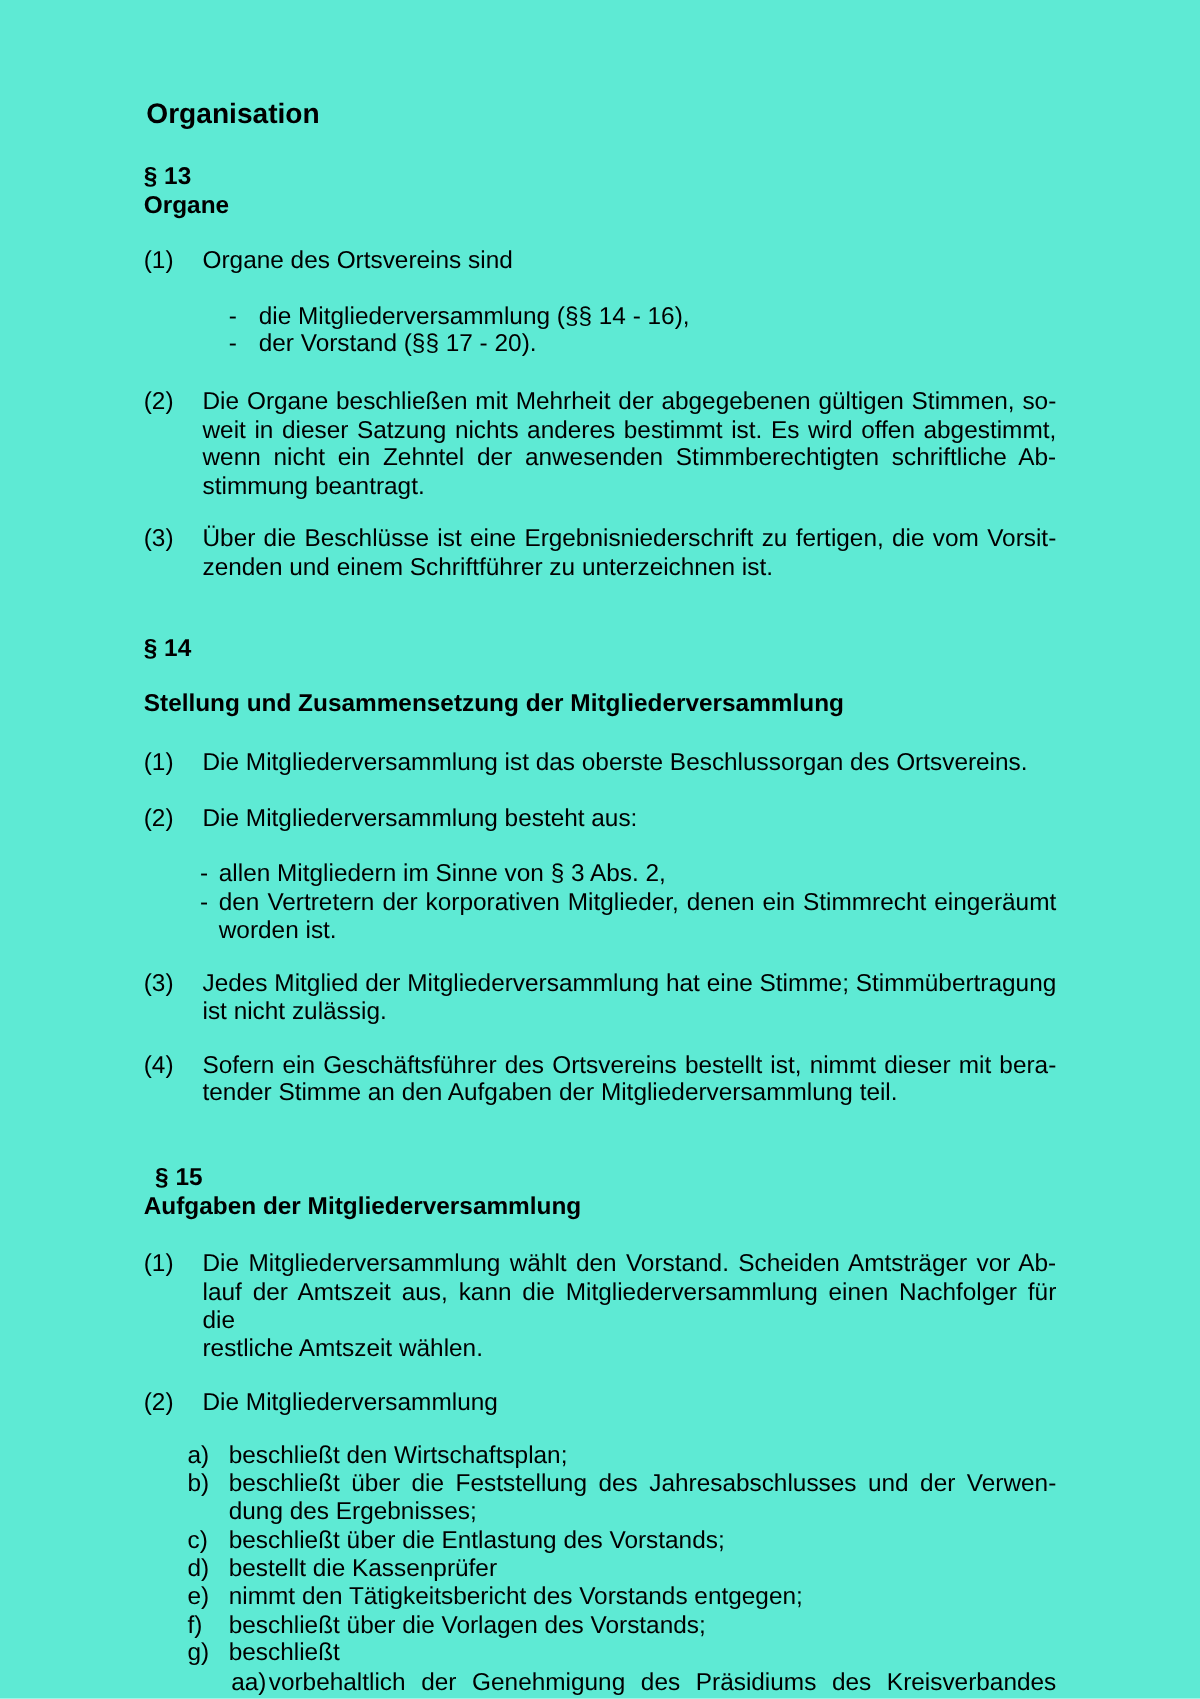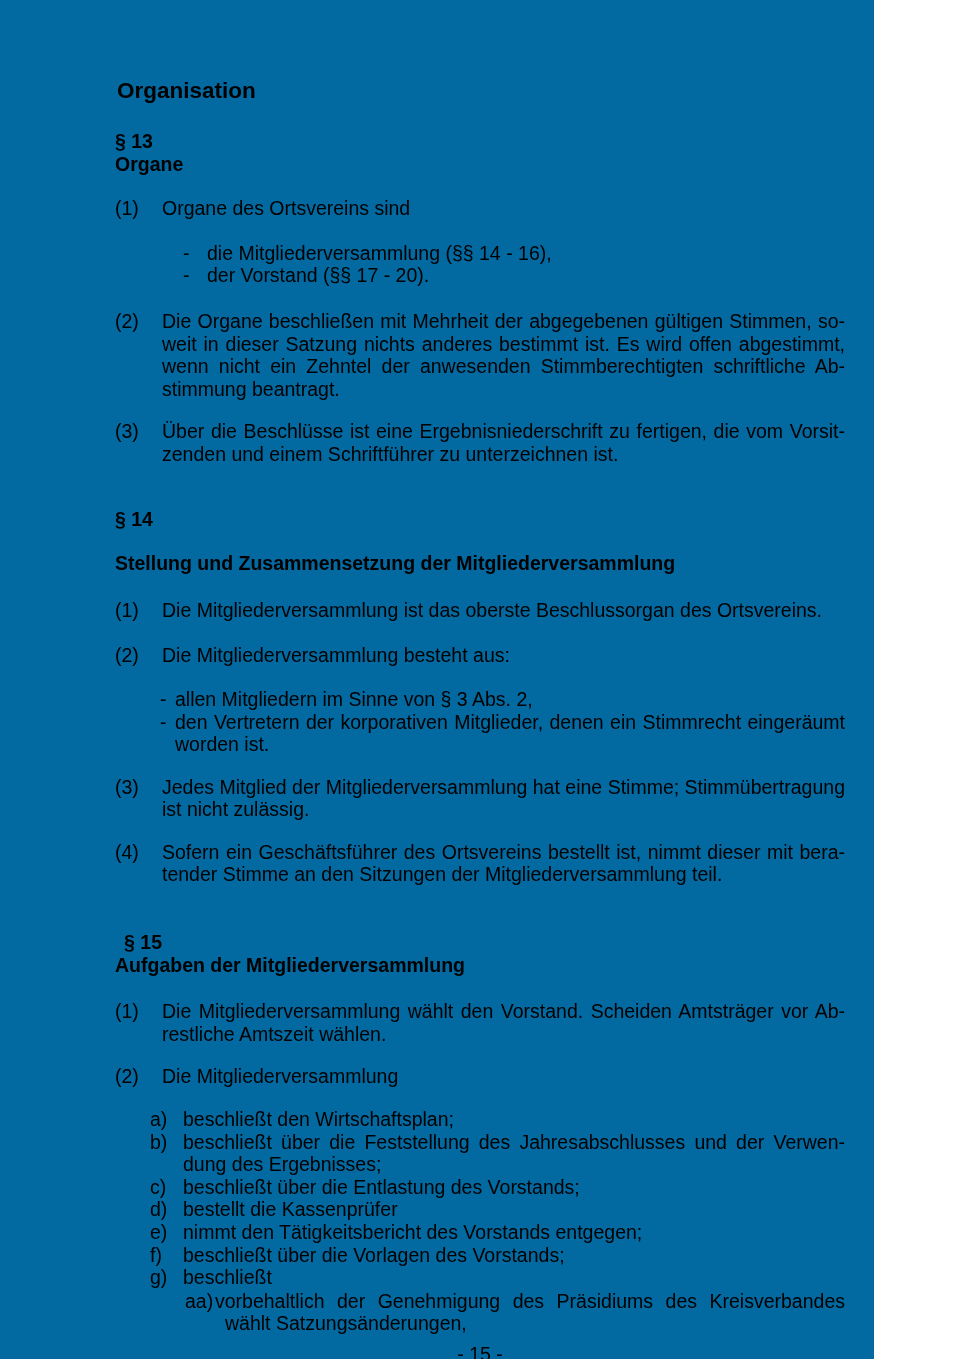--- a/index.html
+++ b/index.html
@@ -9,24 +9,24 @@
   }
   body {
     width: 960px;
     height: 1359px;
     font-family: "Liberation Sans", "DejaVu Sans", sans-serif;
     color: #000000;
     -webkit-font-smoothing: antialiased;
   }
   .page {
     position: relative;
-    width: 874px;
+    width: 960px;
     height: 1359px;
     overflow: hidden;
-    background: #0369a1;
+    background: #5eead4;
     font-size: 19.5px;
   }
   .title-block {
     margin-left: 117px;
     font-size: 22.5px;
     font-weight: bold;
     line-height: 26px;
   }
   .line {
     line-height: 22.6px;
@@ -145,31 +145,32 @@
       <div class="marker line">(3)</div>
       <div class="lines">
         <div class="line jline">Jedes Mitglied der Mitgliederversammlung hat eine Stimme; Stimmübertragung</div>
         <div class="line">ist nicht zulässig.</div>
       </div>
     </div>
     <div class="row para-row" style="margin-top: 20px;">
       <div class="marker line">(4)</div>
       <div class="lines">
         <div class="line jline">Sofern ein Geschäftsführer des Ortsvereins bestellt ist, nimmt dieser mit bera-</div>
-        <div class="line">tender Stimme an den Sitzungen der Mitgliederversammlung teil.</div>
+        <div class="line">tender Stimme an den Aufgaben der Mitgliederversammlung teil.</div>
       </div>
     </div>
     <div class="row heading-row line" style="margin-top: 45px; text-align: right;">
       <span class="marker">§ 15</span>
       <span class="heading-text">Aufgaben der Mitgliederversammlung</span>
     </div>
     <div class="row para-row" style="margin-top: 24px;">
       <div class="marker line">(1)</div>
       <div class="lines">
         <div class="line jline">Die Mitgliederversammlung wählt den Vorstand. Scheiden Amtsträger vor Ab-</div>
+        <div class="line jline">lauf der Amtszeit aus, kann die Mitgliederversammlung einen Nachfolger für die</div>
         <div class="line">restliche Amtszeit wählen.</div>
       </div>
     </div>
     <div class="row para-row" style="margin-top: 20px;">
       <div class="marker line">(2)</div>
       <div class="lines">
         <div class="line">Die Mitgliederversammlung</div>
       </div>
     </div>
     <div class="list" style="margin-top: 20px;">

